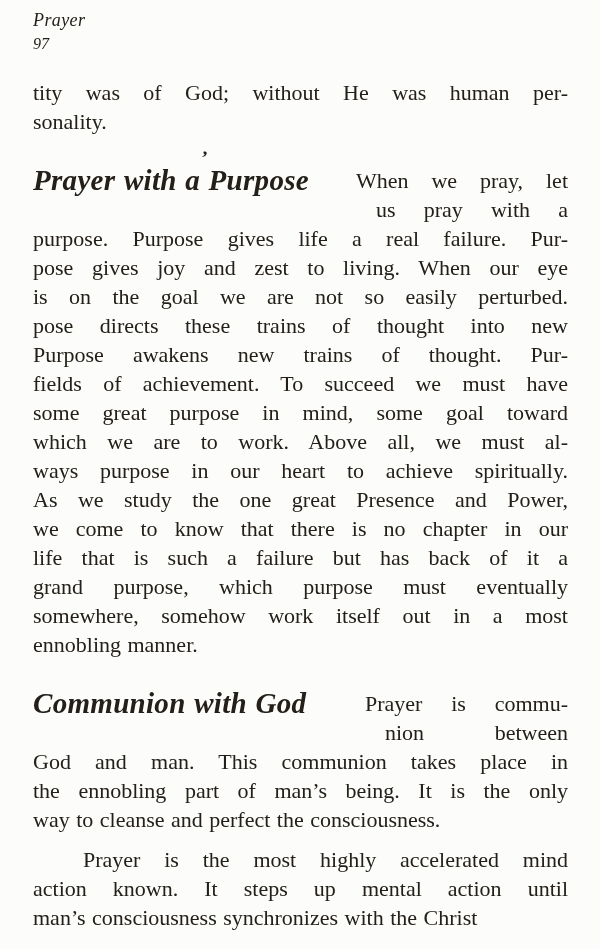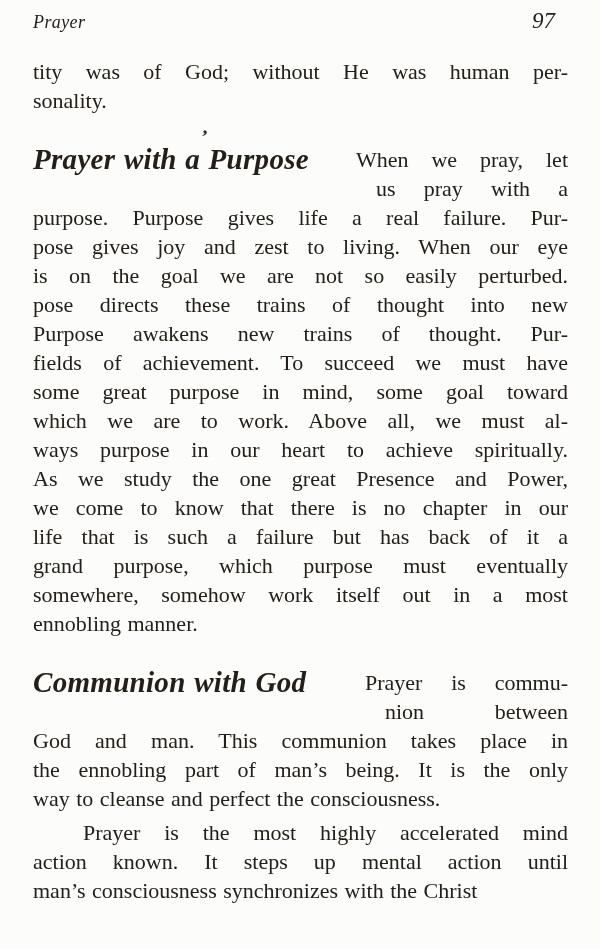--- a/index.html
+++ b/index.html
@@ -11,45 +11,45 @@
   .page {
     box-sizing: border-box;
     width: 600px; height: 949px;
     background: #fcfcfa;
     color: #242019;
     padding: 9px 32px 0 33px;
     overflow: hidden;
   }
   .running-head {
     display: flex; justify-content: space-between; align-items: baseline;
-    font-size: 18px; line-height: 23px;
+    font-size: 18px; line-height: 23px; flex-direction: column;
   }
   .rh-title { font-style: italic; letter-spacing: 0.4px; }
-  .rh-folio { font-size: 23px; padding-right: 13px; font-style: italic; }
+  .rh-folio { font-size: 16px; padding-right: 13px; font-style: italic; }
   .text-block { margin-top: 23px; font-size: 22px; line-height: 29px; word-spacing: 1px; }
   .line { min-height: 29px; }
   .just { text-align: justify; text-align-last: justify; }
   .section-row {
     display: flex; justify-content: space-between; align-items: flex-start;
     margin-top: 30px; position: relative;
   }
   .section-heading {
     margin: 0; font-size: 29px; line-height: 29px;
     font-style: italic; font-weight: bold; letter-spacing: 0.3px;
     white-space: nowrap;
   }
   .lead-1 { width: 212px; }
   .lead-2 { width: 203px; }
   .lead .inset { padding-left: 20px; box-sizing: border-box; }
   .accent-mark {
     position: absolute; left: 168px; top: -18px;
     font-size: 19px; font-weight: bold; line-height: 1;
     transform: rotate(8deg);
   }
-  .para-2 { margin-top: 5px; }
+  .para-2 { margin-top: 11px; }
   .first-indent { padding-left: 50px; box-sizing: border-box; }
 </style>
 </head>
 <body>
 
 <div class="page">
 
   <div class="running-head">
     <span class="rh-title">Prayer</span>
     <span class="rh-folio">97</span>

